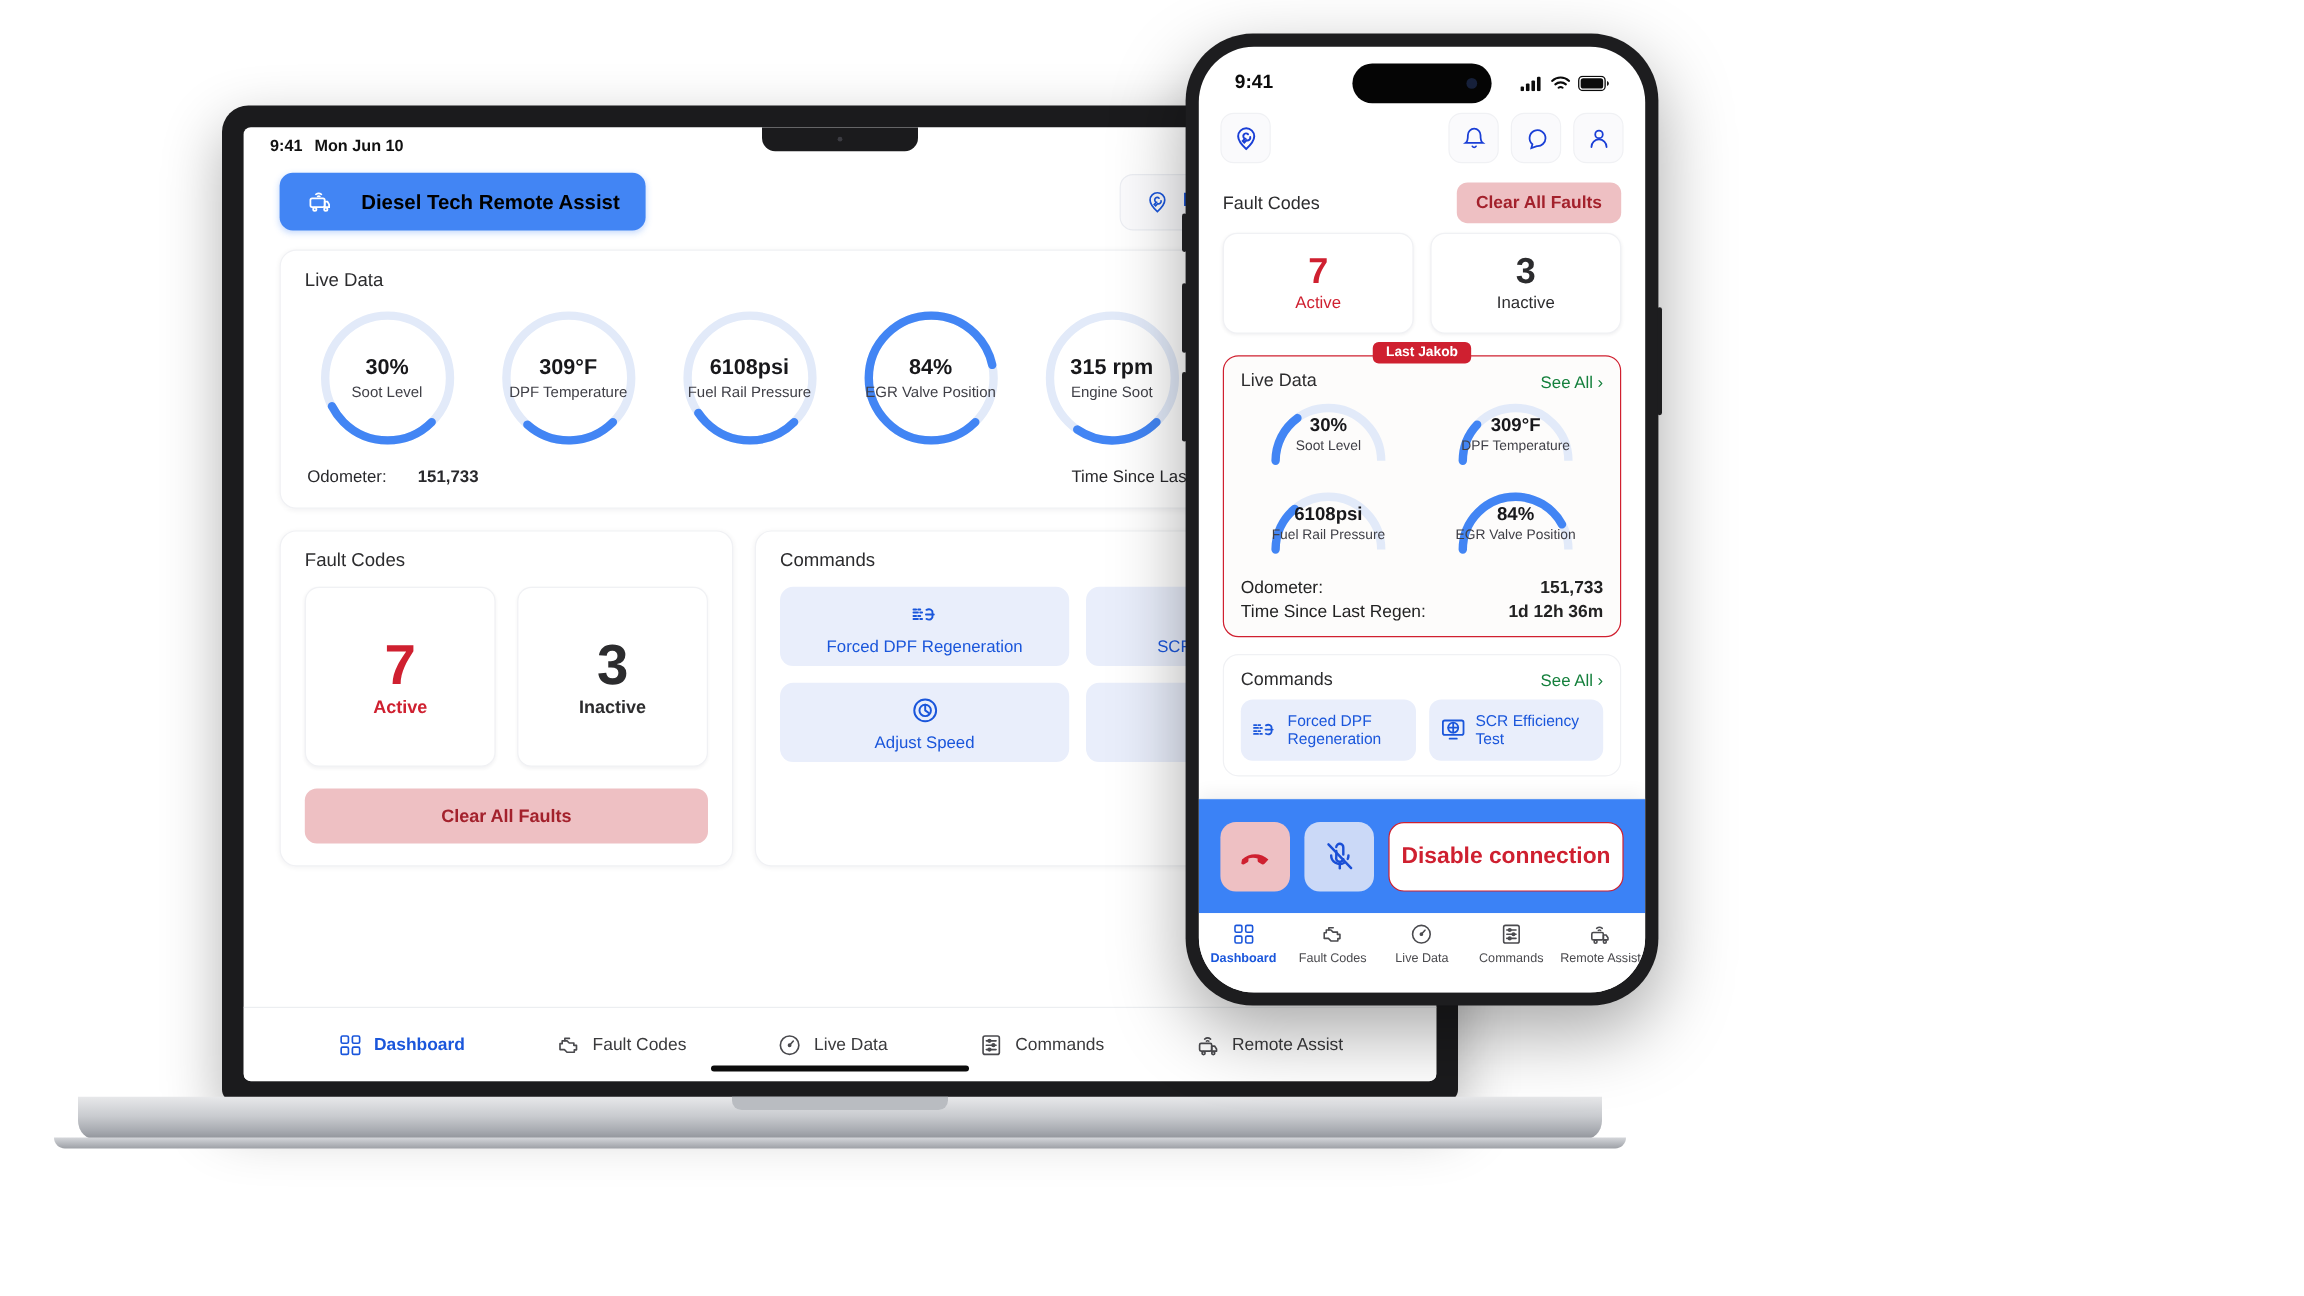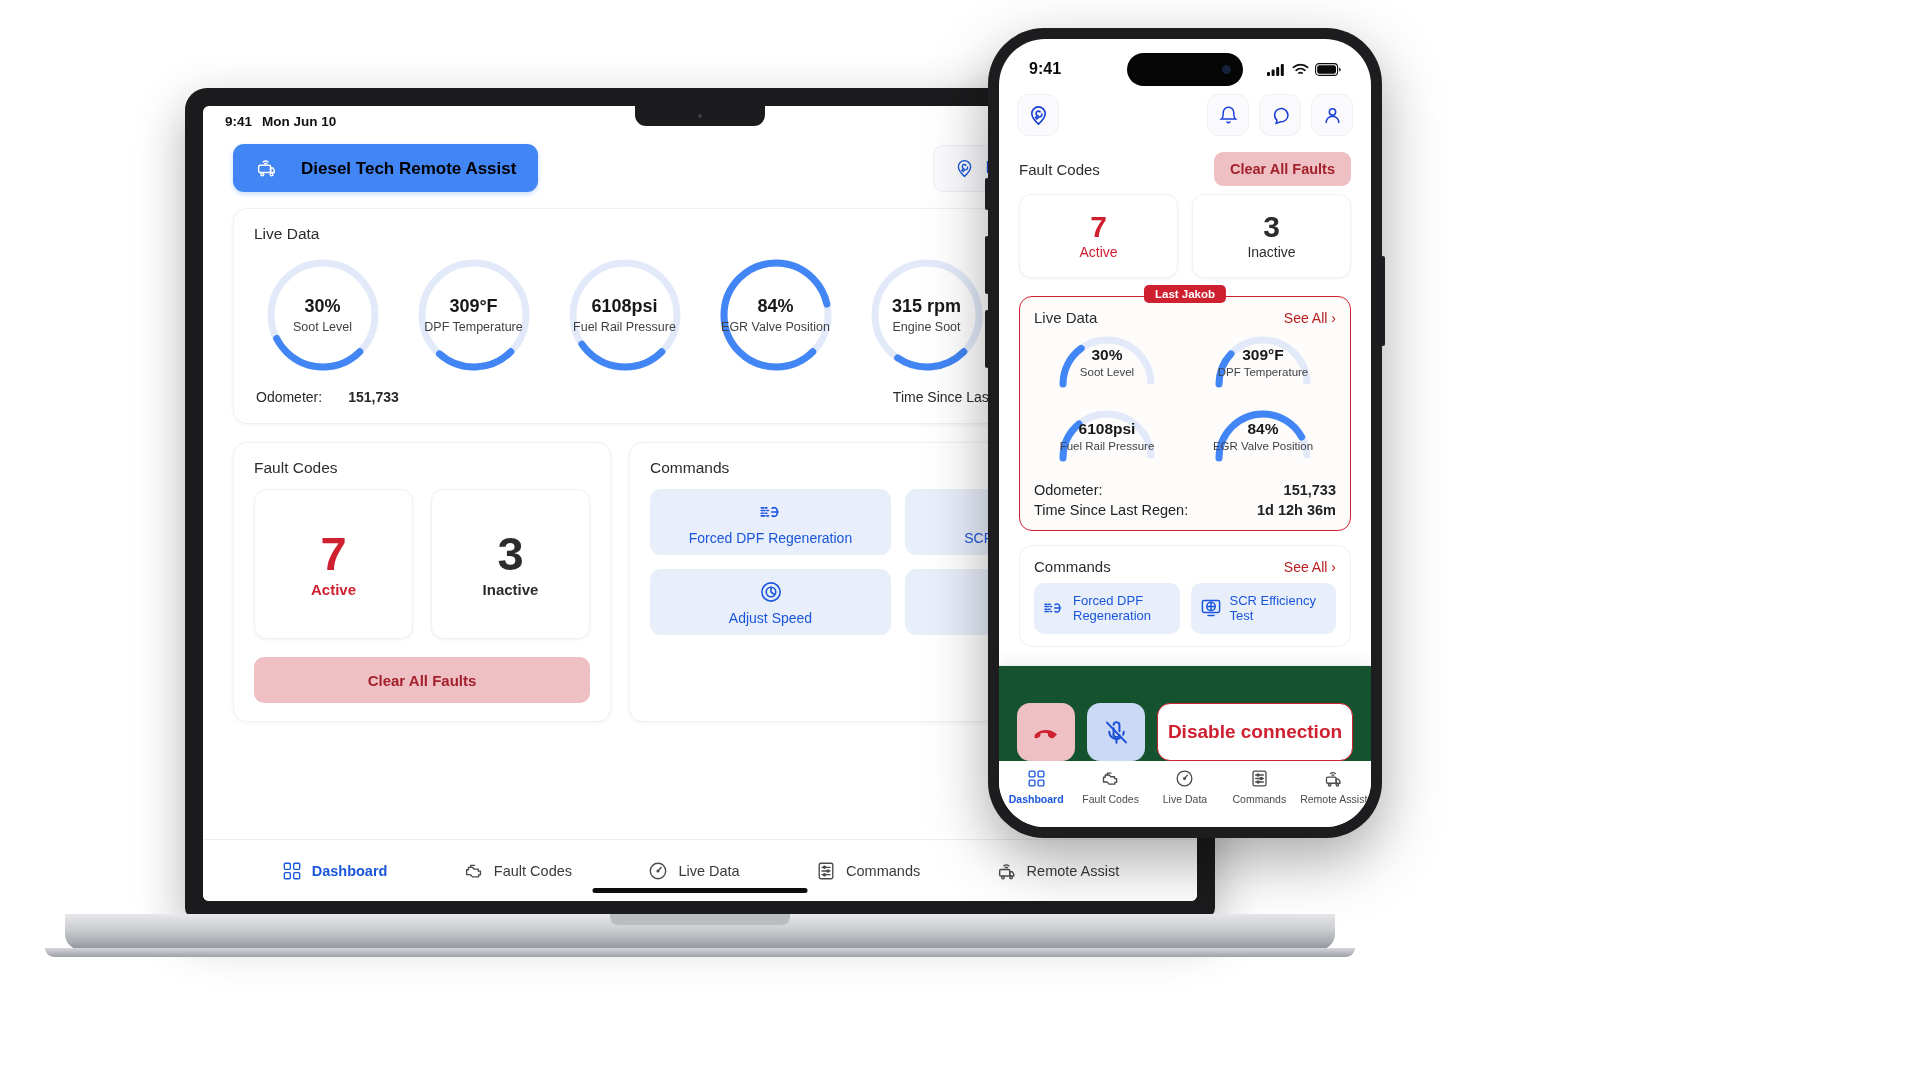--- a/index.html
+++ b/index.html
@@ -196,21 +196,21 @@
   .name-badge {
     position: absolute; left: 50%; transform: translateX(-50%); top: -11px;
     background: #cf2030; color: #fff; font-size: 11.5px; font-weight: 600;
     padding: 3px 11px; border-radius: 5px; z-index: 5; white-space: nowrap;
   }
   .ph-live-card {
     border: 1.6px solid #d02030; border-radius: 13px; background: #fdfcfb;
     padding: 12px 14px 12px;
   }
   .ph-live-head { display: flex; align-items: center; justify-content: space-between; }
-  .see-all { font-size: 14px; color: #b91c1c; font-weight: 500; cursor: pointer; margin-left: 20px; }
+  .see-all { font-size: 14px; color: #15803d; font-weight: 500; cursor: pointer; margin-left: 20px; }
   .ph-gauges { display: grid; grid-template-columns: 1fr 1fr; gap: 0 10px; margin-top: 4px; }
   .ph-gauge { display: flex; flex-direction: column; align-items: center; }
   .ph-gauge-ring { position: relative; width: 108px; height: 74px; }
   .ph-gauge-ring svg { width: 108px; height: 108px; transform: rotate(-90deg); }
   .ph-gauge-center {
     position: absolute; left: 0; top: 16px; width: 108px;
     display: flex; flex-direction: column; align-items: center; gap: 2px;
   }
   .ph-gauge-val { font-size: 15.5px; font-weight: 700; color: #18181b; }
   .ph-gauge-lbl { font-size: 11.5px; color: #3f3f46; white-space: nowrap; }
@@ -220,22 +220,22 @@
   .ph-cmd-card { margin: 14px 20px 0; border: 1px solid #f0f1f4; border-radius: 13px; padding: 12px 14px; background:#fff; }
   .ph-cmd-grid { display: grid; grid-template-columns: 1fr 1fr; gap: 11px; margin-top: 8px; }
   .ph-cmd-btn {
     background: #e9eefb; border: none; border-radius: 10px; padding: 10px 8px;
     display: flex; align-items: center; gap: 7px; color: #1a56db;
     font-size: 13px; font-weight: 500; text-align: left; cursor: pointer; line-height: 1.18;
   }
 
   .call-bar {
     position: absolute; left: 0; right: 0; bottom: 66px; height: 96px;
-    background: #14532d; border-top: 1px solid #eceef1;
-    display: flex; align-items: flex-end; gap: 12px; padding: 0 18px;
+    background: #3b82f6; border-top: 1px solid #eceef1;
+    display: flex; align-items: center; gap: 12px; padding: 0 18px;
     box-shadow: 0 -4px 14px rgba(0,0,0,.06);
   }
   .call-sq { width: 58px; height: 58px; border-radius: 13px; border: none; cursor: pointer;
              display: flex; align-items: center; justify-content: center; flex: none; }
   .call-end { background: #eec0c3; }
   .call-mute { background: #cbd9f7; }
   .disable-btn {
     flex: 1; height: 58px; border: 1.6px solid #cf2030; background: #fff;
     color: #cf2030; border-radius: 13px; font-size: 19px; font-weight: 700; cursor: pointer;
   }

